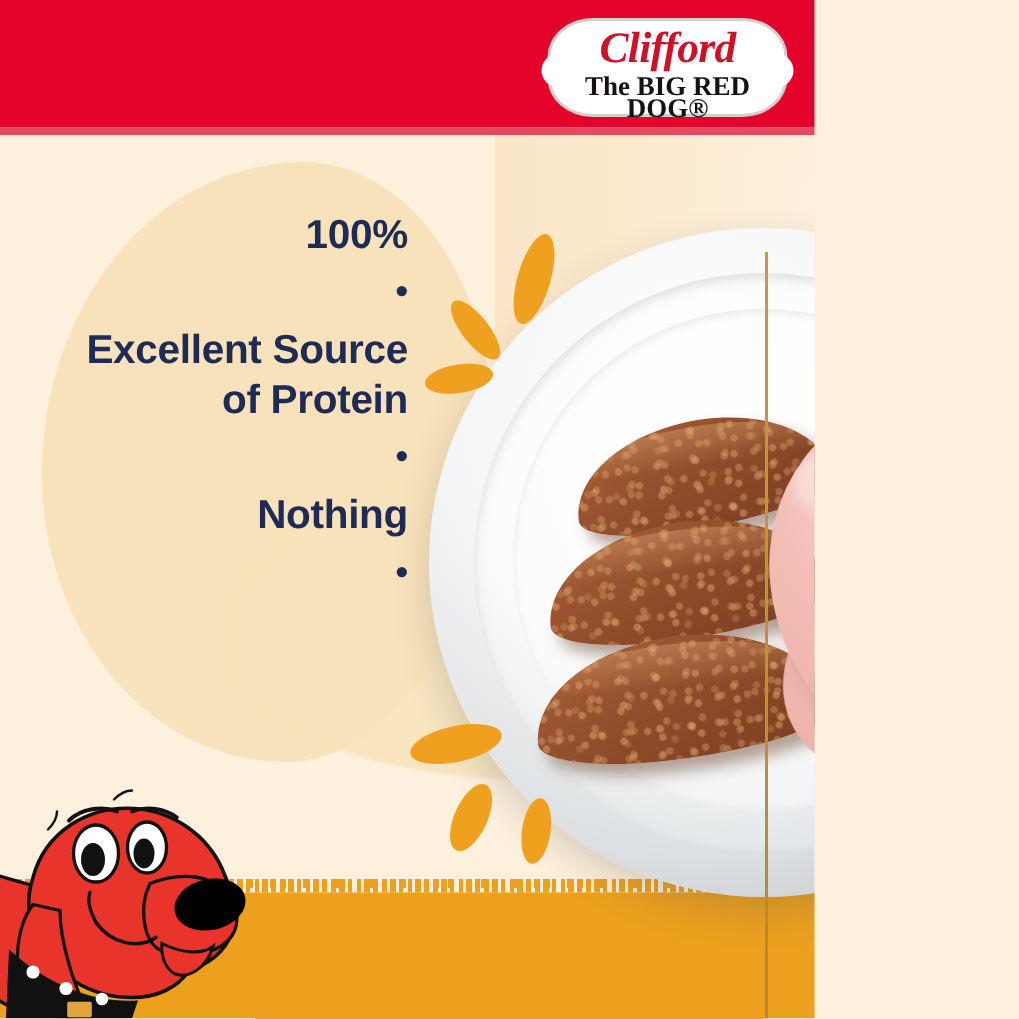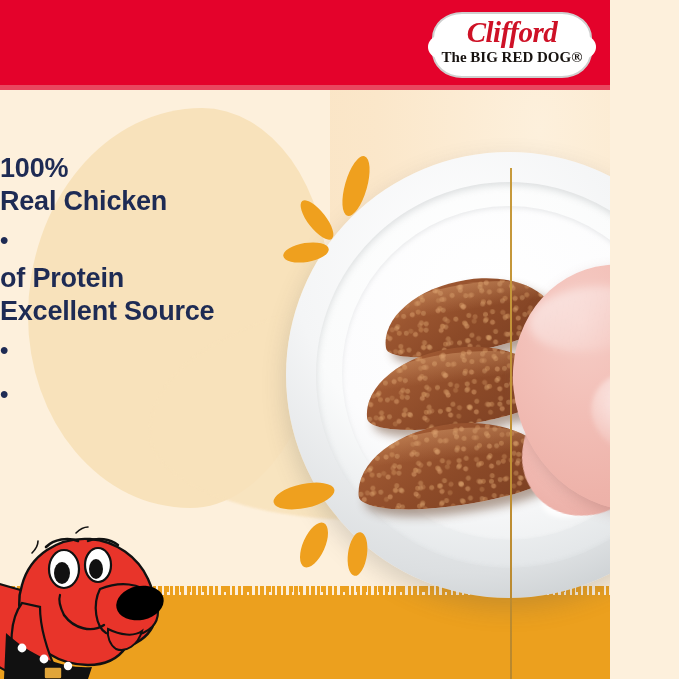--- a/index.html
+++ b/index.html
@@ -3,21 +3,21 @@
 <meta charset="utf-8">
 <style>
   * { margin:0; padding:0; box-sizing:border-box; }
   html,body { width:679px; height:679px; }
   body {
     font-family:"Liberation Sans", sans-serif;
     background:#FDF0DC;
     overflow:hidden;
     position:relative;
   }
-  .stage { position:relative; width:610px; height:679px; overflow:hidden; background:#FDF0DC; }
+  .stage { position:relative; width:543px; height:679px; overflow:hidden; background:#FDF0DC; }
 
   
   .banner {
     position:absolute; left:0; top:0; width:679px; height:85px;
     background:#E4022B; z-index:40;
   }
   .banner-underline {
     position:absolute; left:0; top:85px; width:679px; height:5px;
     background:#E9475F; z-index:40;
   }
@@ -54,21 +54,21 @@
     font-family:"Liberation Serif", serif;
     font-weight:bold; font-size:29px; line-height:31px;
     font-style:italic;
     letter-spacing:-0.5px;
     z-index:3;
   }
   .logo-sub {
     position:absolute; left:0; right:0; top:38px;
     text-align:center; color:#17120F;
     font-family:"Liberation Serif", serif;
-    font-weight:bold; font-size:15px; line-height:15px;
+    font-weight:bold; font-size:18px; line-height:15px;
     letter-spacing:0px;
     z-index:3;
   }
 
   
   .bg-cream {
     position:absolute; left:0; top:88px; width:679px; height:591px;
     background:#FDF0DC; z-index:1;
   }
   .blob {
@@ -89,22 +89,22 @@
     filter:blur(1px);
   }
   .gradient-warm {
     position:absolute; left:330px; top:88px; width:349px; height:420px;
     background:radial-gradient(ellipse at 60% 10%, #FDF0DC 0%, #FBE7CA 55%, #FAE3C2 100%);
     z-index:2;
   }
 
   
   .bullets {
-    position:absolute; left:0; top:152px; width:272px;
-    z-index:20; text-align:left;
+    position:absolute; left:0; top:140px; width:272px;
+    z-index:20; text-align:right;
     color:#1E2B54;
   }
   .bullet-line {
     font-weight:bold; font-size:27px; line-height:33px;
     color:#1E2B54; letter-spacing:-0.2px;
   }
   .sep {
     font-size:24px; line-height:30px; color:#1E2B54;
     font-weight:bold;
   }
@@ -270,29 +270,29 @@
   <div class="headline">PREMIUM NUTRITION</div>
 
   <div class="logo">
     <div class="logo-plaque"></div>
     <div class="logo-word">Clifford</div>
     <div class="logo-sub">The BIG RED DOG®</div>
   </div>
 
   <div class="bullets">
     <div class="bullet-line">100%</div>
-    <div class="bullet-line">Real Chicken</div>
     <div class="gap-a"></div>
     <div class="sep">•</div>
     <div class="gap-a"></div>
+    <div class="bullet-line">Excellent Source</div>
     <div class="bullet-line">of Protein</div>
-    <div class="bullet-line">Excellent Source</div>
     <div class="gap-a"></div>
     <div class="sep">•</div>
     <div class="gap-a"></div>
+    <div class="bullet-line">Nothing</div>
     <div class="gap-a"></div>
     <div class="sep">•</div>
     <div class="gap-b"></div>
   </div>
 
   <div class="plate-wrap">
     <div class="plate-outer"></div>
     <div class="plate-rim"></div>
     <div class="plate-well"></div>
     <div class="plate-highlight"></div>

